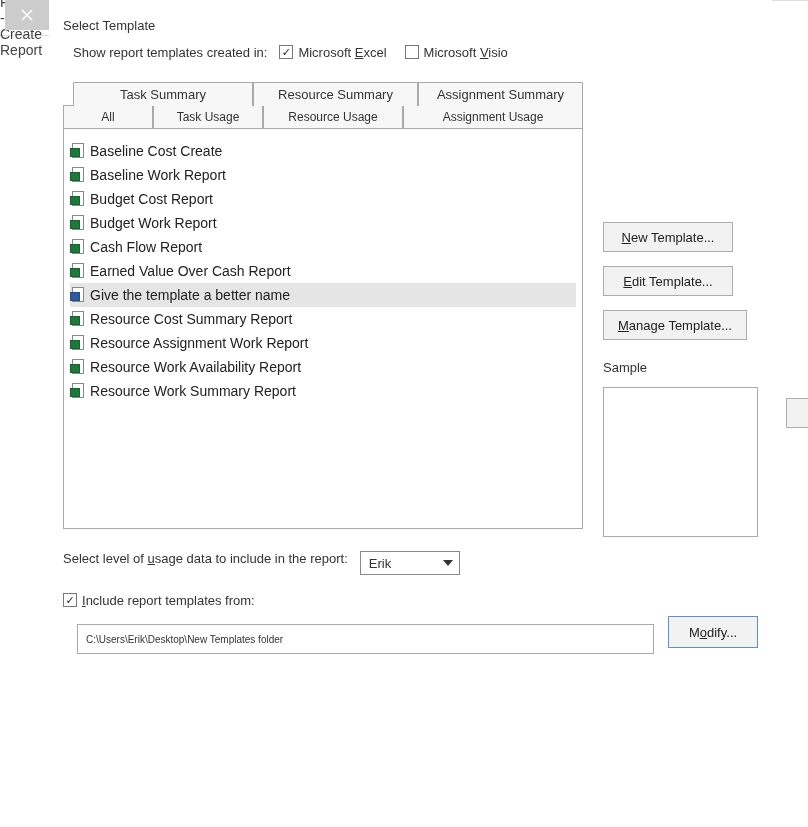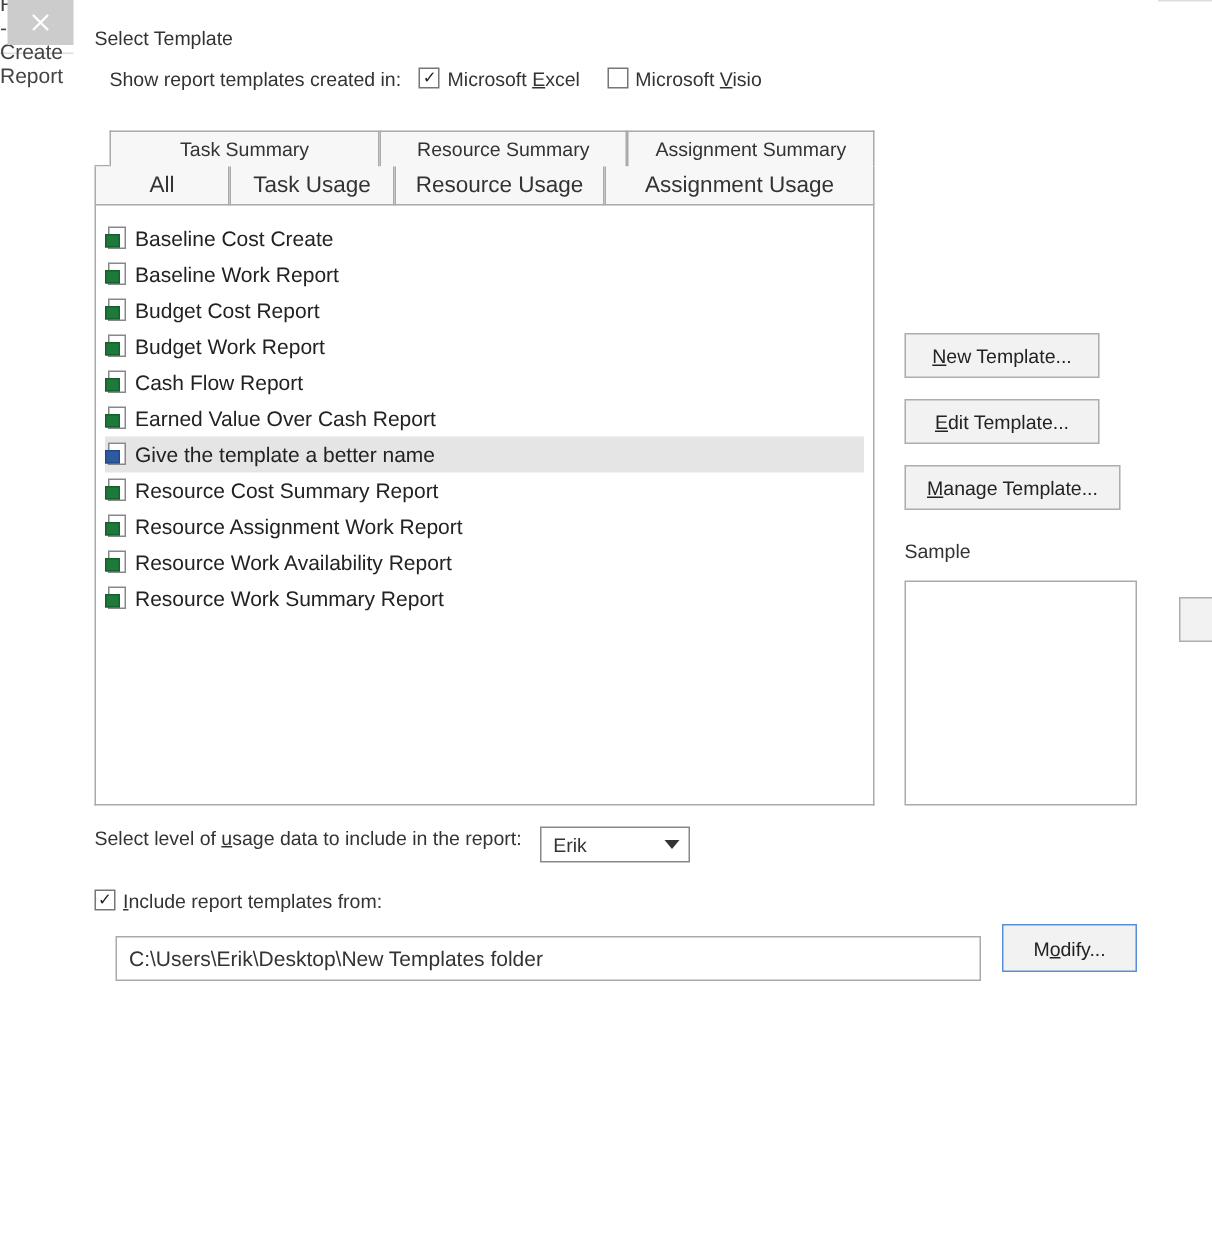--- a/index.html
+++ b/index.html
@@ -65,21 +65,21 @@
   }
   .checkbox.checked::after {
     content: "✓";
     font-size:11px;
     color:#222;
   }
   .chk-label { margin-right:18px; }
   .und { text-decoration: underline; }
   .body-flex {
     display:flex;
-    align-items:flex-end;
+    align-items:center;
     margin-top:6px;
   }
   .tabs-col { flex:0 0 520px; }
   .side-col {
     flex:1;
     padding-left:20px;
     padding-top:148px;
   }
   .tabstrip {
     display:flex;
@@ -93,21 +93,21 @@
     font-size:13px;
     color:#333;
     cursor:default;
   }
   .tabstrip.bottom .tab {
     border:1px solid #aaa;
     border-top:none;
     background:#f7f7f7;
     padding:4px 0;
     text-align:center;
-    font-size:15px;
+    font-size:12px;
     color:#333;
     cursor:default;
   }
   .tab { flex:1; }
   .tab.active {
     background:#fff;
     font-weight:400;
   }
   .tabstrip.top .tab:first-child{flex:0 0 130px;}
   .tabstrip.top .tab:nth-child(2){flex:0 0 180px;}
@@ -211,21 +211,21 @@
     margin-top:8px;
   }
   .path-input {
     flex:1;
     height:30px;
     border:1px solid #aaa;
     background:#fff;
     padding:0 8px;
     display:flex;
     align-items:center;
-    font-size:14px;
+    font-size:10px;
     color:#333;
     margin-left:14px;
   }
   .modify-btn {
     margin-left:14px;
     min-width:96px;
     height:32px;
     border:1px solid #5a8fd6;
   }
   .footer {

